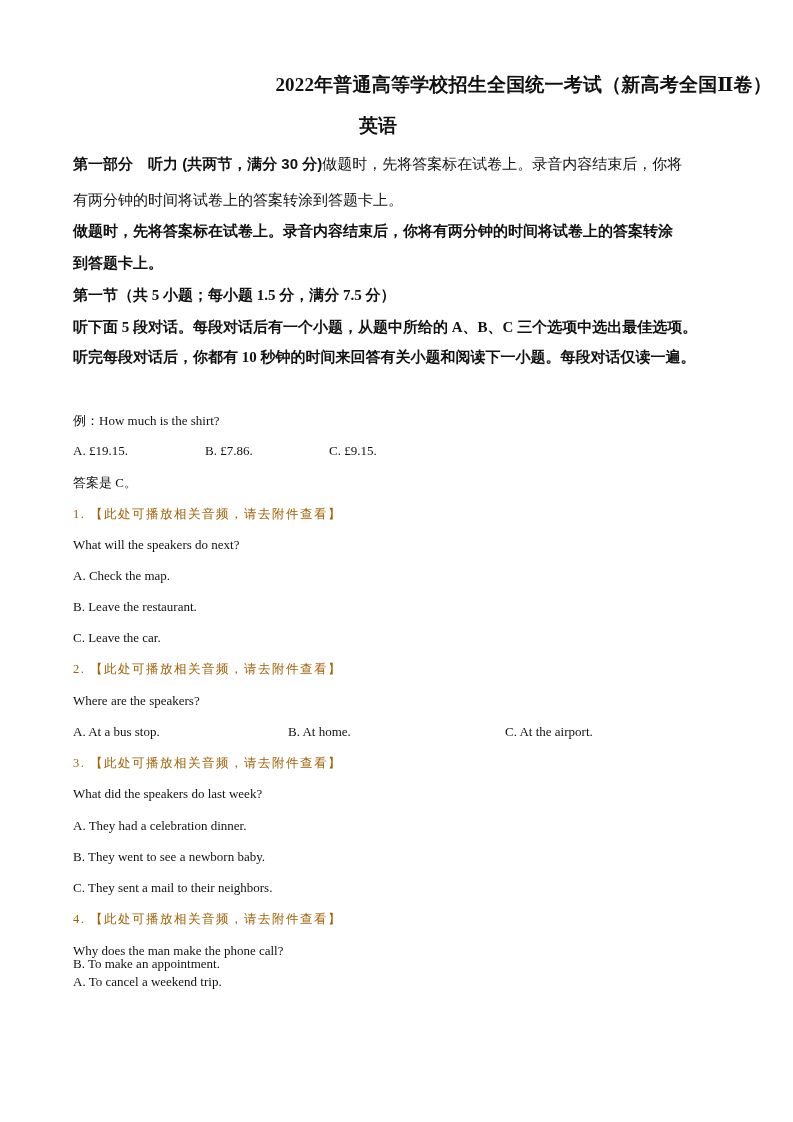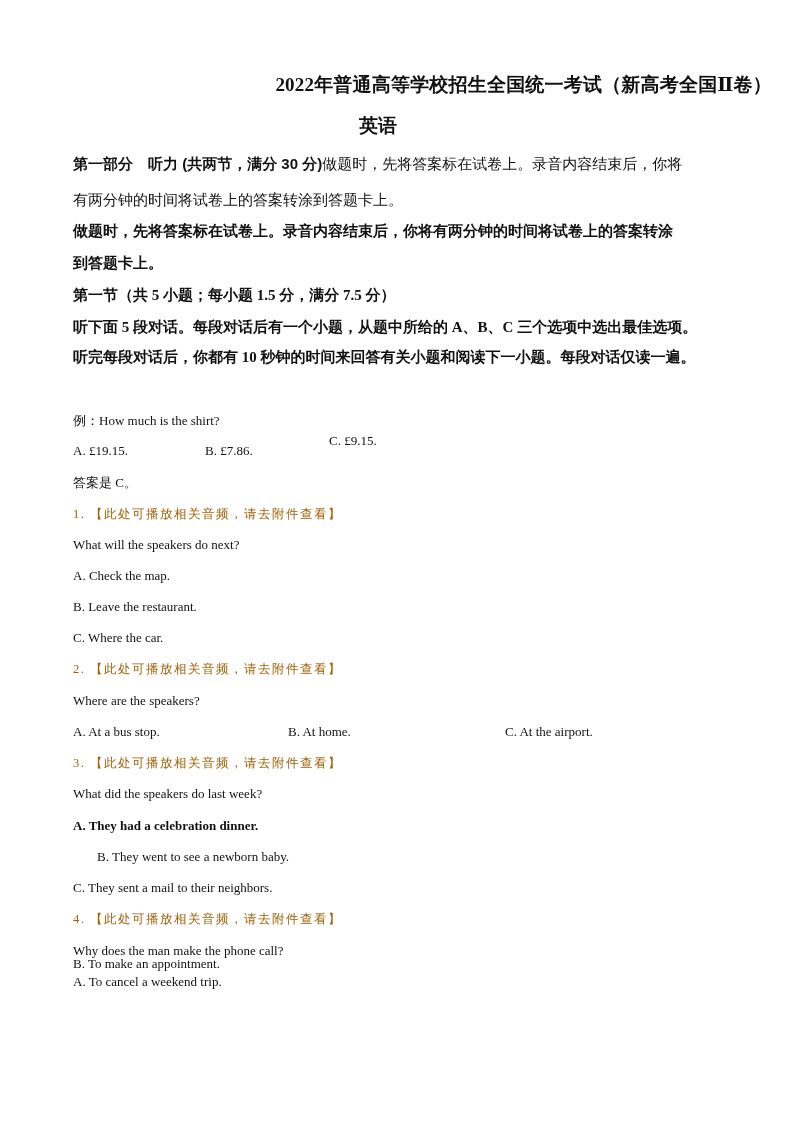--- a/index.html
+++ b/index.html
@@ -29,39 +29,39 @@
   <div class="abs cn b" style="left:73px; top:222px;">做题时，先将答案标在试卷上。录音内容结束后，你将有两分钟的时间将试卷上的答案转涂</div>
   <div class="abs cn b" style="left:73px; top:254px;">到答题卡上。</div>
 
   <div class="abs cn b" style="left:73px; top:286px;">第一节（共 5 小题；每小题 1.5 分，满分 7.5 分）</div>
   <div class="abs cn b" style="left:73px; top:318px;">听下面 5 段对话。每段对话后有一个小题，从题中所给的 A、B、C 三个选项中选出最佳选项。</div>
   <div class="abs cn b" style="left:73px; top:348px;">听完每段对话后，你都有 10 秒钟的时间来回答有关小题和阅读下一小题。每段对话仅读一遍。</div>
 
   <div class="abs t13" style="left:73px; top:412px;">例：How much is the shirt?</div>
   <div class="abs t13" style="left:73px; top:443px;">A.  £19.15.</div>
   <div class="abs t13" style="left:205px; top:443px;">B.  £7.86.</div>
-  <div class="abs t13" style="left:329px; top:433px;">C.  £9.15.</div>
+  <div class="abs t13" style="left:329px; top:443px;">C.  £9.15.</div>
   <div class="abs t13" style="left:73px; top:474px;">答案是 C。</div>
 
   <div class="abs audio" style="left:73px; top:506px;">1. 【此处可播放相关音频，请去附件查看】</div>
   <div class="abs t13" style="left:73px; top:537px;">What will the speakers do next?</div>
   <div class="abs t13" style="left:73px; top:568px;">A. Check the map.</div>
   <div class="abs t13" style="left:73px; top:599px;">B. Leave the restaurant.</div>
-  <div class="abs t13" style="left:73px; top:630px;">C. Where the car.</div>
+  <div class="abs t13" style="left:73px; top:630px;">C. Leave the car.</div>
 
   <div class="abs audio" style="left:73px; top:661px;">2. 【此处可播放相关音频，请去附件查看】</div>
   <div class="abs t13" style="left:73px; top:693px;">Where are the speakers?</div>
   <div class="abs t13" style="left:73px; top:724px;">A. At a bus stop.</div>
   <div class="abs t13" style="left:288px; top:724px;">B. At home.</div>
   <div class="abs t13" style="left:505px; top:724px;">C. At the airport.</div>
 
   <div class="abs audio" style="left:73px; top:755px;">3. 【此处可播放相关音频，请去附件查看】</div>
   <div class="abs t13" style="left:73px; top:786px;">What did the speakers do last week?</div>
-  <div class="abs t13" style="left:73px; top:818px;font-weight:bold;">A. They had a celebration dinner.</div>
-  <div class="abs t13" style="left:73px; top:849px;margin-left:24px;">B. They went to see a newborn baby.</div>
+  <div class="abs t13" style="left:73px; top:818px;">A. They had a celebration dinner.</div>
+  <div class="abs t13" style="left:73px; top:849px;">B. They went to see a newborn baby.</div>
   <div class="abs t13" style="left:73px; top:880px;">C. They sent a mail to their neighbors.</div>
 
   <div class="abs audio" style="left:73px; top:911px;">4. 【此处可播放相关音频，请去附件查看】</div>
   <div class="abs t13" style="left:73px; top:943px;">Why does the man make the phone call?</div>
   <div class="abs t13" style="left:73px; top:974px;">A. To cancel a weekend trip.</div>
   <div class="abs t13" style="left:73px; top:956px;">B. To make an appointment.</div>
 
 </div>
 
 </body></html>

